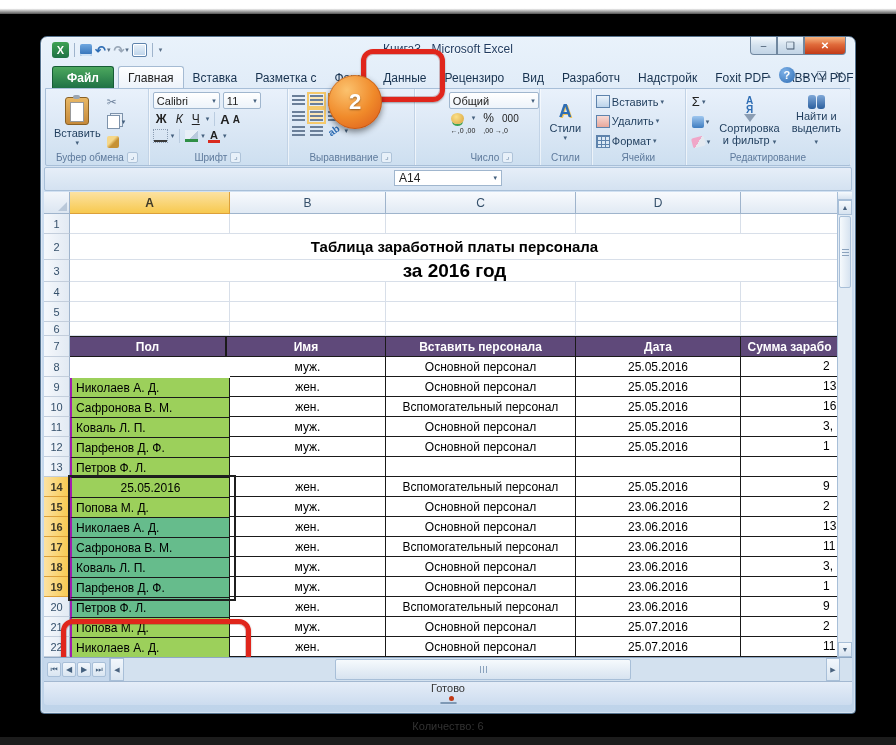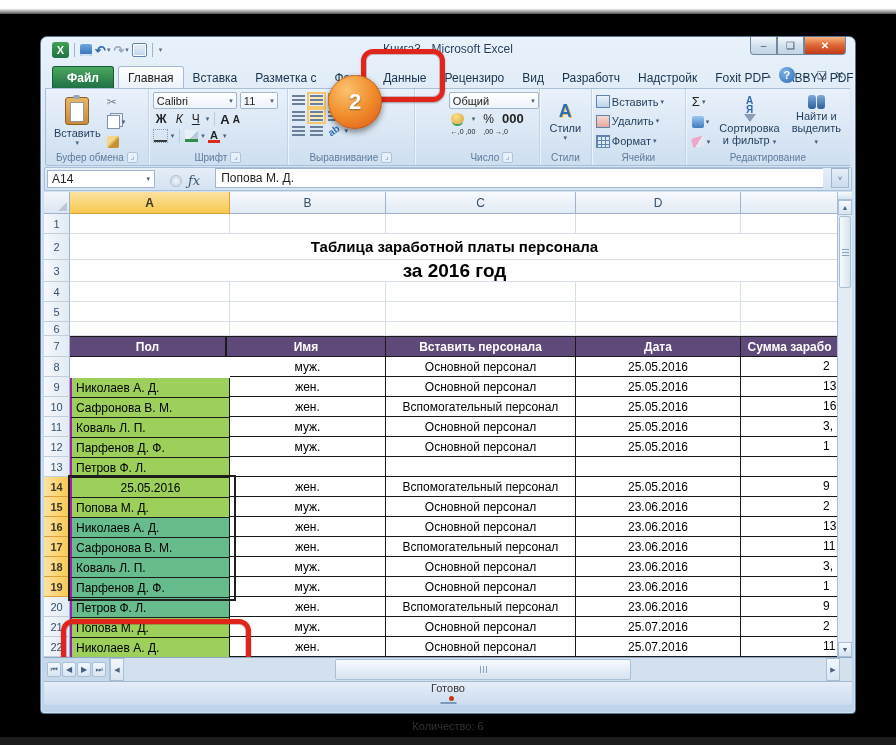--- a/index.html
+++ b/index.html
@@ -110,21 +110,21 @@
   .bars{width:13px;height:10px;background:repeating-linear-gradient(to bottom,#6B7F99 0 2px,transparent 2px 4px);}
   .bars.sel{outline:2px solid #F5C96B;outline-offset:1px;background-color:#FBE6B5;}
   .align-rows{display:flex;flex-direction:column;gap:3px;width:118px;padding-top:1px;}
   .align-r{display:flex;align-items:center;gap:5px;}
   .merge-icon{width:15px;height:11px;background:linear-gradient(#FBE6B5,#F2C355);border:1px solid #C9952F;}
   .orient-icon{font-size:10px;color:#2E6DB4;transform:rotate(-35deg);font-weight:bold;}
   .num-col{display:flex;flex-direction:column;gap:2px;width:92px;}
   .coin{width:13px;height:11px;border-radius:50%;background:radial-gradient(circle at 40% 35%,#FBE08A,#D9A43A);
     box-shadow:0 3px 0 -1px #3FA254;}
   .pct{font-size:12px;color:#222;}
-  .thou{font-size:13px;font-weight:bold;color:#222;letter-spacing:0;}
+  .thou{font-size:10px;font-weight:normal;color:#222;letter-spacing:0;}
   .dec-btn{font-size:7px;line-height:7px;color:#222;text-align:left;}
   .num-r{display:flex;align-items:center;gap:8px;padding-left:2px;}
   .styles-body{display:flex;flex-direction:column;align-items:center;justify-content:center;width:42px;}
   .styles-a{font-size:18px;font-weight:bold;color:#2E6DB4;text-shadow:1px 1px 0 #F2C355;}
   .cells-col{display:flex;flex-direction:column;justify-content:space-around;width:86px;}
   .cell-ico{width:12px;height:11px;background:linear-gradient(#EAF2FA,#BCD3EA);border:1px solid #5E83AC;position:relative;}
   .cell-ico.ins::before{content:"";position:absolute;left:-4px;top:2px;width:7px;height:7px;background:#3FA254;clip-path:polygon(50% 0,100% 50%,65% 50%,65% 100%,35% 100%,35% 50%,0 50%);display:none;}
   .cell-ico.del{background:linear-gradient(#F6D9D4,#E8A79B);}
   .cell-ico.fmt{background:
      repeating-linear-gradient(to right,#5E83AC 0 1px,transparent 1px 4px),
@@ -135,23 +135,23 @@
   .fill-dn{width:12px;height:12px;background:linear-gradient(#9FC7EF,#3E7CC0);border-radius:2px;}
   .eraser{width:13px;height:10px;background:linear-gradient(135deg,#F0A6C8 50%,#E4E9F0 50%);border-radius:2px;transform:rotate(-15deg);}
   .sortfind{display:flex;flex-direction:column;align-items:center;justify-content:center;
     font-size:11px;color:#1E3C5C;text-align:center;line-height:12px;padding:0 3px;}
   .az-icon{font-size:10px;font-weight:bold;color:#2E6DB4;line-height:9px;}
   .funnel{display:inline-block;width:0;height:0;border-left:6px solid transparent;border-right:6px solid transparent;border-top:8px solid #8B9DB3;}
   .binoc{display:flex;gap:1px;margin-bottom:1px;}
   .binoc span{width:8px;height:14px;background:linear-gradient(#7FA8D8,#2B5F9E);border-radius:3px;}
 
   
-  .fbar{height:24px;margin-top:1px;display:flex;align-items:flex-end;gap:8px;
+  .fbar{height:24px;margin-top:1px;display:flex;align-items:center;gap:8px;
     background:linear-gradient(#E6EEF8,#D4E2F1);border:1px solid #A8BFD8;border-radius:2px;
-    box-sizing:border-box;padding:2px;}
+    box-sizing:border-box;padding:2px;flex-direction:column;}
   .namebox{width:108px;height:18px;background:#fff;border:1px solid #A0B6CE;
     display:flex;align-items:center;justify-content:space-between;font-size:12px;color:#222;
     padding:0 4px;box-sizing:border-box;}
   .fx-zone{display:flex;align-items:center;gap:6px;padding:0 7px;}
   .dim-circle{width:10px;height:10px;border-radius:50%;background:radial-gradient(#F3F7FB,#C3D2E2);border:1px solid #ADC0D4;}
   .fx{font-family:"DejaVu Serif",serif;font-style:italic;font-size:13px;color:#3C5670;}
   .fvalue{flex:1;height:18px;background:#fff;border:1px solid #A0B6CE;border-right:none;
     font-size:12px;color:#222;display:flex;align-items:center;padding:0 5px;}
   .fbar-end{width:16px;height:18px;background:linear-gradient(#E6EEF8,#CBDCEF);
     border:1px solid #A0B6CE;display:flex;align-items:center;justify-content:center;
@@ -352,21 +352,21 @@
       <div class="rgroup-label">
           <span>Буфер обмена</span>
           <span class="dlg-launcher">⌟</span>
         </div>
     </div>
 
     <div class="rgroup" style="width:140px;">
       <div class="rgroup-body">
         <div class="font-rows">
           <div class="font-r">
-            <span class="combo" style="width:84px;">
+            <span class="combo" style="width:67px;">
                 <span>Calibri</span>
                 <span class="drop">▾</span>
               </span>
             <span class="combo" style="width:38px;">
                 <span>11</span>
                 <span class="drop">▾</span>
               </span>
           </div>
           <div class="font-r">
             <span class="fbtn bold">Ж</span>

